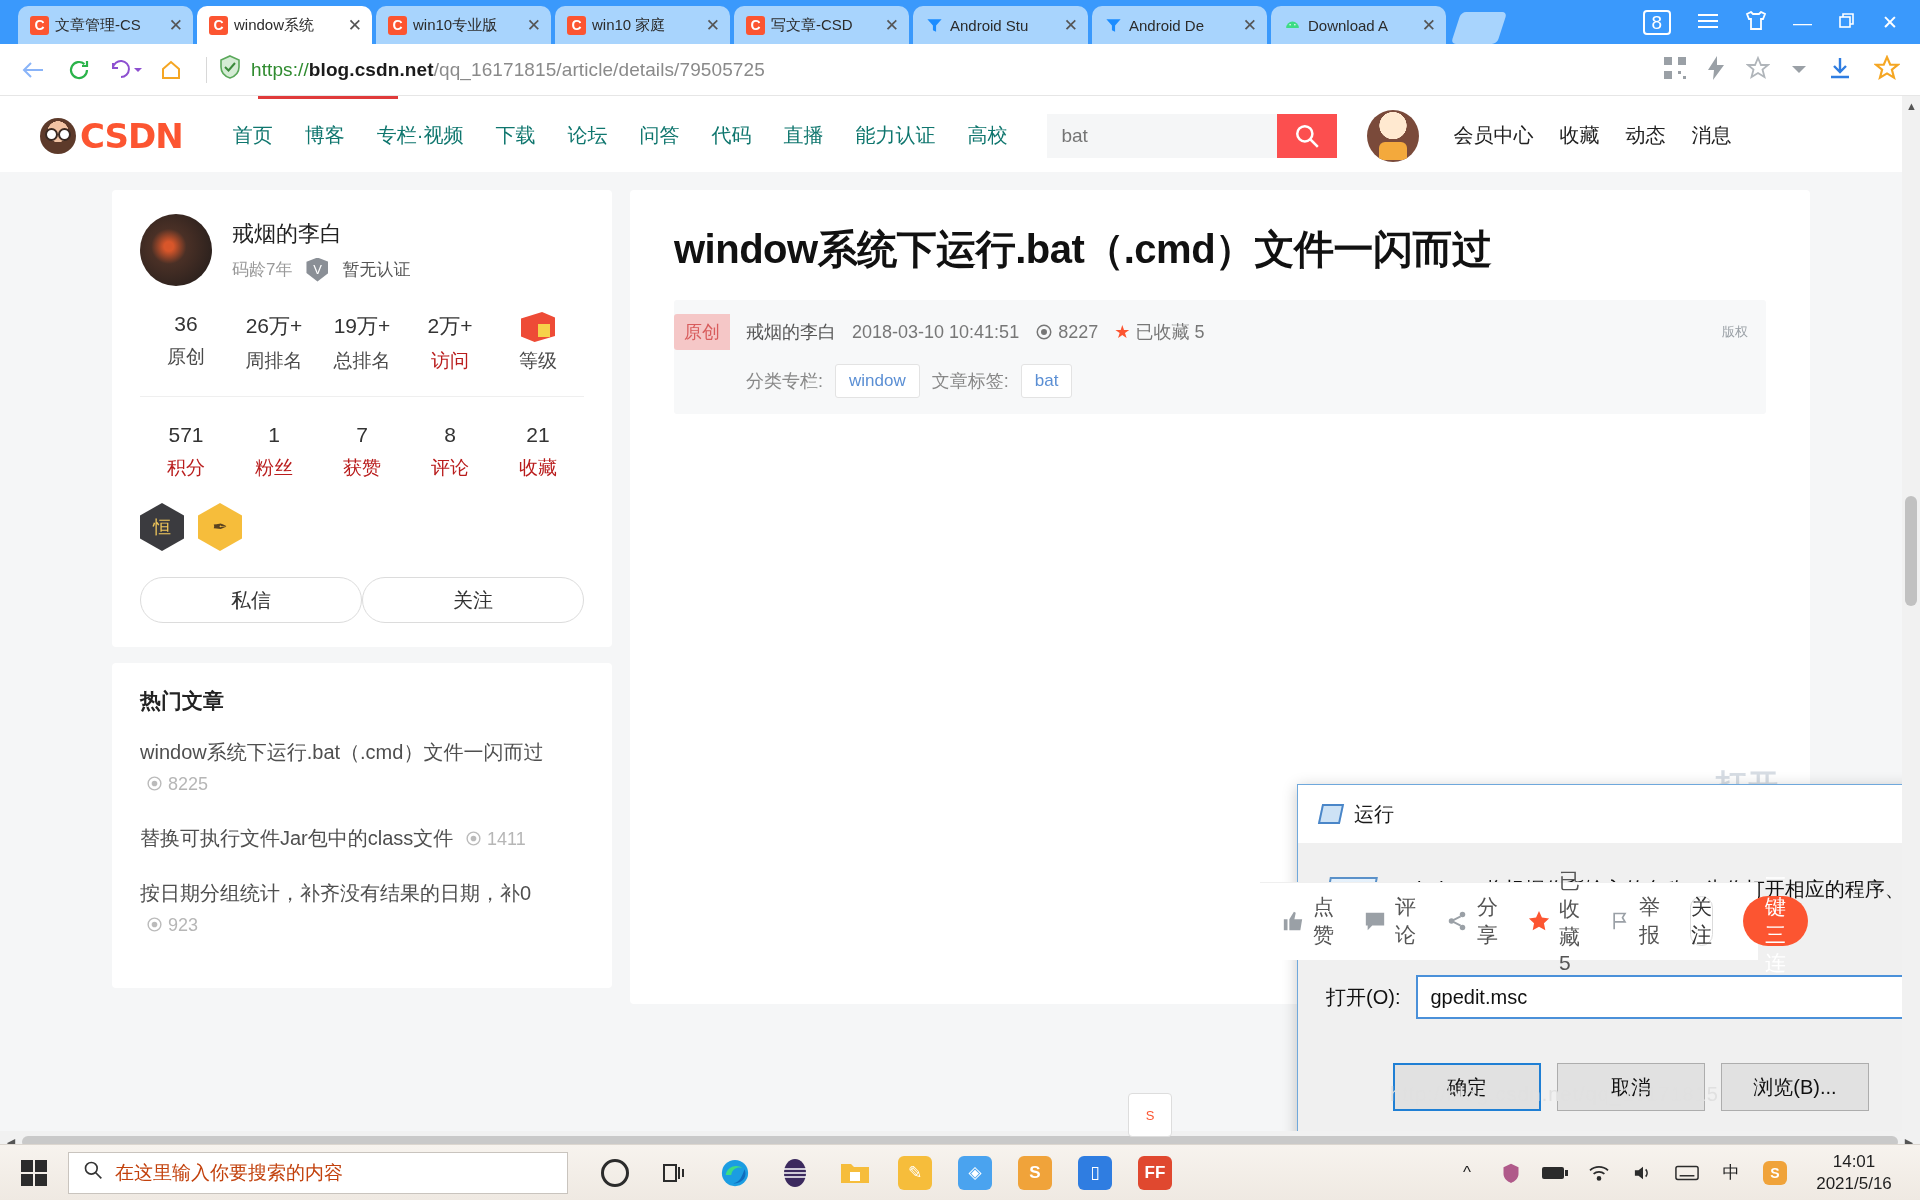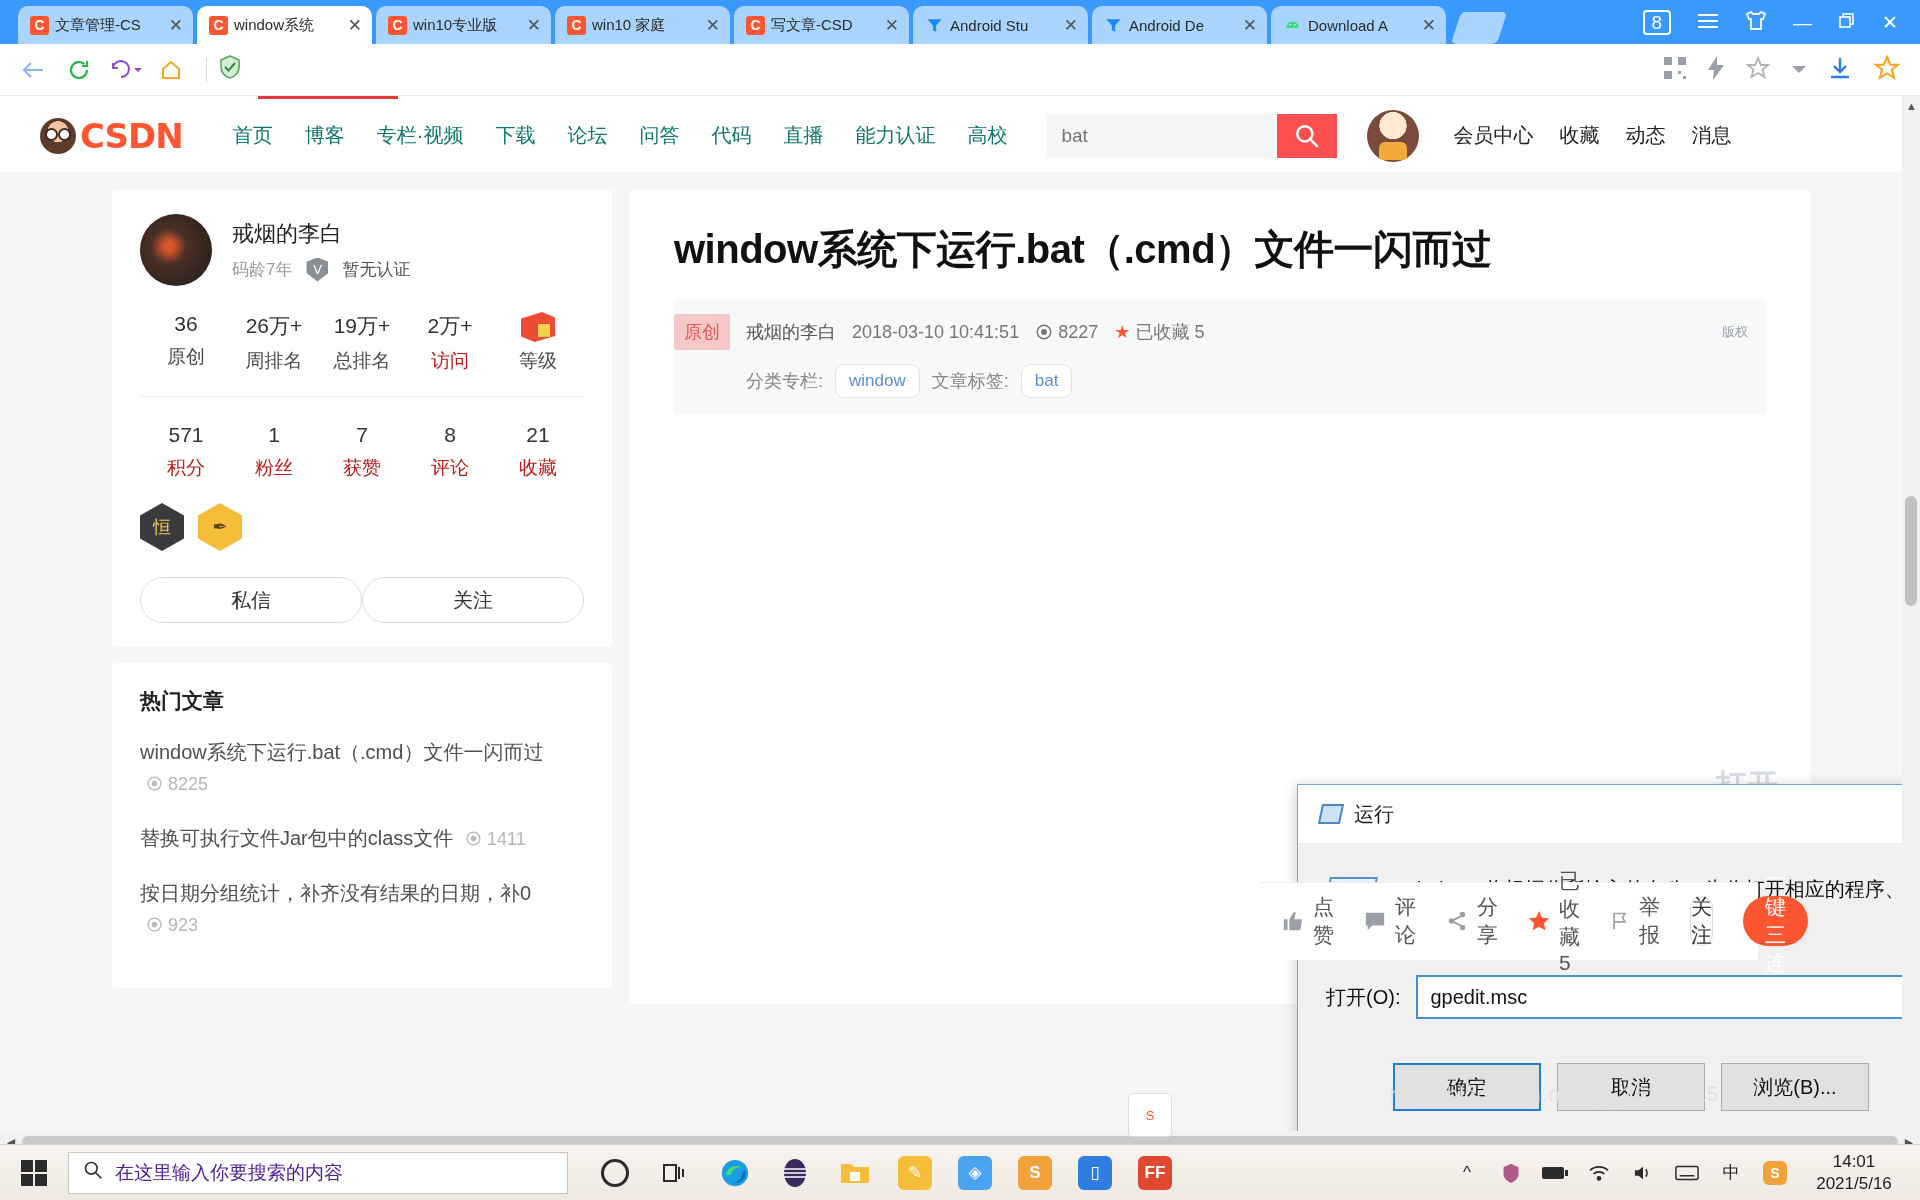--- a/index.html
+++ b/index.html
@@ -181,21 +181,21 @@
   .art-meta-box { background: #f7f8f9; margin-top: 26px; padding: 14px 18px 16px 0; border-radius: 3px; }
   .art-meta-row { display: flex; align-items: center; gap: 16px; font-size: 18px; color: #777; }
   .orig-tag {
     background: #f5c7c7; color: #d85c5c; font-size: 18px; padding: 6px 10px;
     border-radius: 3px 0 0 3px;
   }
   .art-meta-row .author { color: #555; }
   .art-meta-row .right { margin-left: auto; color: #9aa0a6; font-size: 13px; }
   .star-ico { color: #fc5531; }
   .art-meta-row2 { display: flex; align-items: center; gap: 12px; font-size: 18px; color: #888; padding: 14px 0 0 72px; }
-  .chip { background: #fff; border: 1px solid #e3e3e3; color: #5b8fd4; font-size: 17px; padding: 6px 13px; border-radius: 9px; }
+  .chip { background: #fff; border: 1px solid #e3e3e3; color: #5b8fd4; font-size: 17px; padding: 6px 13px; border-radius: 3px; }
   .art-body { padding-top: 34px; font-size: 21px; color: #3f3f3f; line-height: 2.05; }
   .art-body p { margin-bottom: 26px; }
 
   
   .run-dialog {
     position: absolute; left: 667px; top: 594px; width: 672px; height: 392px;
     background: #f0f0f0; border: 1px solid #6fa8dc;
     box-shadow: 0 3px 14px rgba(0,0,0,.22);
     font-family: "Liberation Sans", sans-serif;
   }
@@ -289,21 +289,21 @@
     background: linear-gradient(#f7f3ee, #efe9e2);
     display: flex; align-items: center; padding: 0 6px;
     border-top: 1px solid #dcd6cf;
   }
   .start-btn { width: 56px; display: flex; align-items: center; justify-content: center; }
   .win-logo { display: grid; grid-template-columns: 1fr 1fr; grid-gap: 2px; width: 26px; height: 26px; }
   .win-logo i { background: #2b2b2b; display: block; }
   .tb-search {
     width: 500px; height: 42px; background: #fff; border: 1px solid #c9c4be;
     display: flex; align-items: center; gap: 12px; padding: 0 14px;
-    font-size: 19px; color: #4c1d95; margin-left: 6px;
+    font-size: 19px; color: #c2410c; margin-left: 6px;
   }
   .tb-icons { display: flex; align-items: center; gap: 14px; margin-left: 24px; }
   .tb-ico { width: 46px; height: 46px; display: flex; align-items: center; justify-content: center; }
   .tb-ico .circ { width: 28px; height: 28px; border: 3px solid #2b2b2b; border-radius: 50%; }
   .app-sq { width: 34px; height: 34px; border-radius: 6px; display: flex; align-items: center; justify-content: center; color: #fff; font-size: 17px; font-weight: bold; }
   .tray { margin-left: auto; display: flex; align-items: center; gap: 18px; padding-right: 12px; font-size: 17px; color: #1f1f1f; }
   .tray .t-ico { width: 26px; display: flex; align-items: center; justify-content: center; }
   .clock { text-align: center; line-height: 1.25; font-size: 17px; min-width: 96px; }
   .active-underline { position: relative; }
   .active-underline::after { content:""; position:absolute; left:6px; right:6px; bottom:-9px; height:3px; background:#f0a33a; }
@@ -424,20 +424,21 @@
         </svg>
     </span>
     <span class="tb-sep"></span>
     <div class="urlbar">
       <span>
         <svg width="22" height="24" viewBox="0 0 22 24" fill="#d5ecd5" stroke="#5aa85a" stroke-width="1.6">
             <path d="M11 1l9 4v7c0 6-4.5 9.5-9 11-4.5-1.5-9-5-9-11V5z"></path>
             <path d="M6 12l3.5 3.5L16 8" fill="none" stroke="#3b8a3b" stroke-width="2"></path>
           </svg>
       </span>
+      <span class="url-text"><span class="scheme">https://</span><b>blog.csdn.net</b><span>/qq_16171815/article/details/79505725</span></span>
     </div>
     <div class="tb-right">
       <span>
         <svg width="22" height="22" viewBox="0 0 22 22" fill="#9aa0a6">
             <rect x="0" y="0" width="8" height="8"></rect>
             <rect x="14" y="0" width="8" height="8"></rect>
             <rect x="0" y="14" width="8" height="8"></rect>
             <rect x="14" y="14" width="3" height="3"></rect>
             <rect x="19" y="19" width="3" height="3"></rect>
           </svg>

